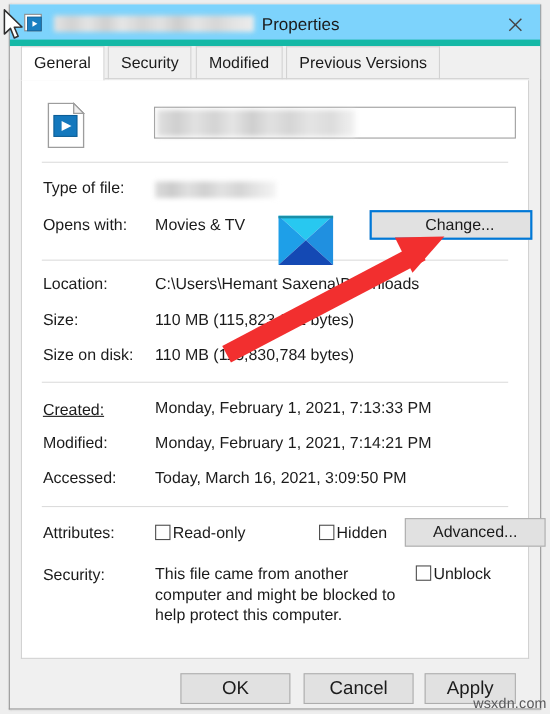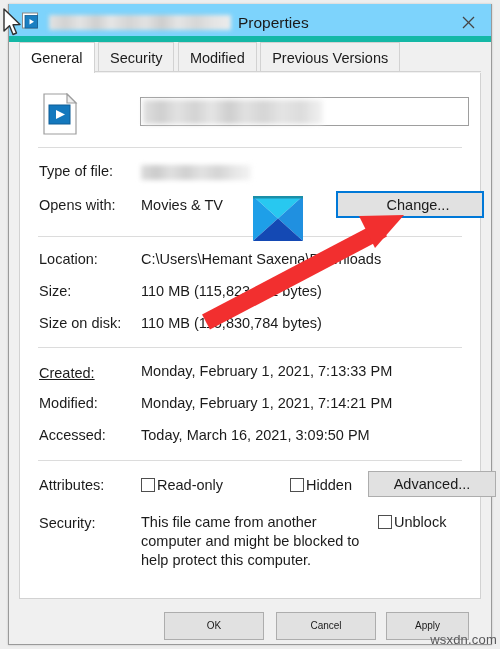--- a/index.html
+++ b/index.html
@@ -212,21 +212,21 @@
     color: #1b1b1b;
   }
 
   
   .footer-btn {
     position: absolute;
     top: 608px;
     height: 28px;
     background: #e1e1e1;
     border: 1px solid #adadad;
-    font-size: 10px;
+    font-size: 17px;
     color: #1b1b1b;
     text-align: center;
     line-height: 26px;
     cursor: default;
   }
 
   
   .overlay {
     position: absolute;
     left: 0; top: 0;

